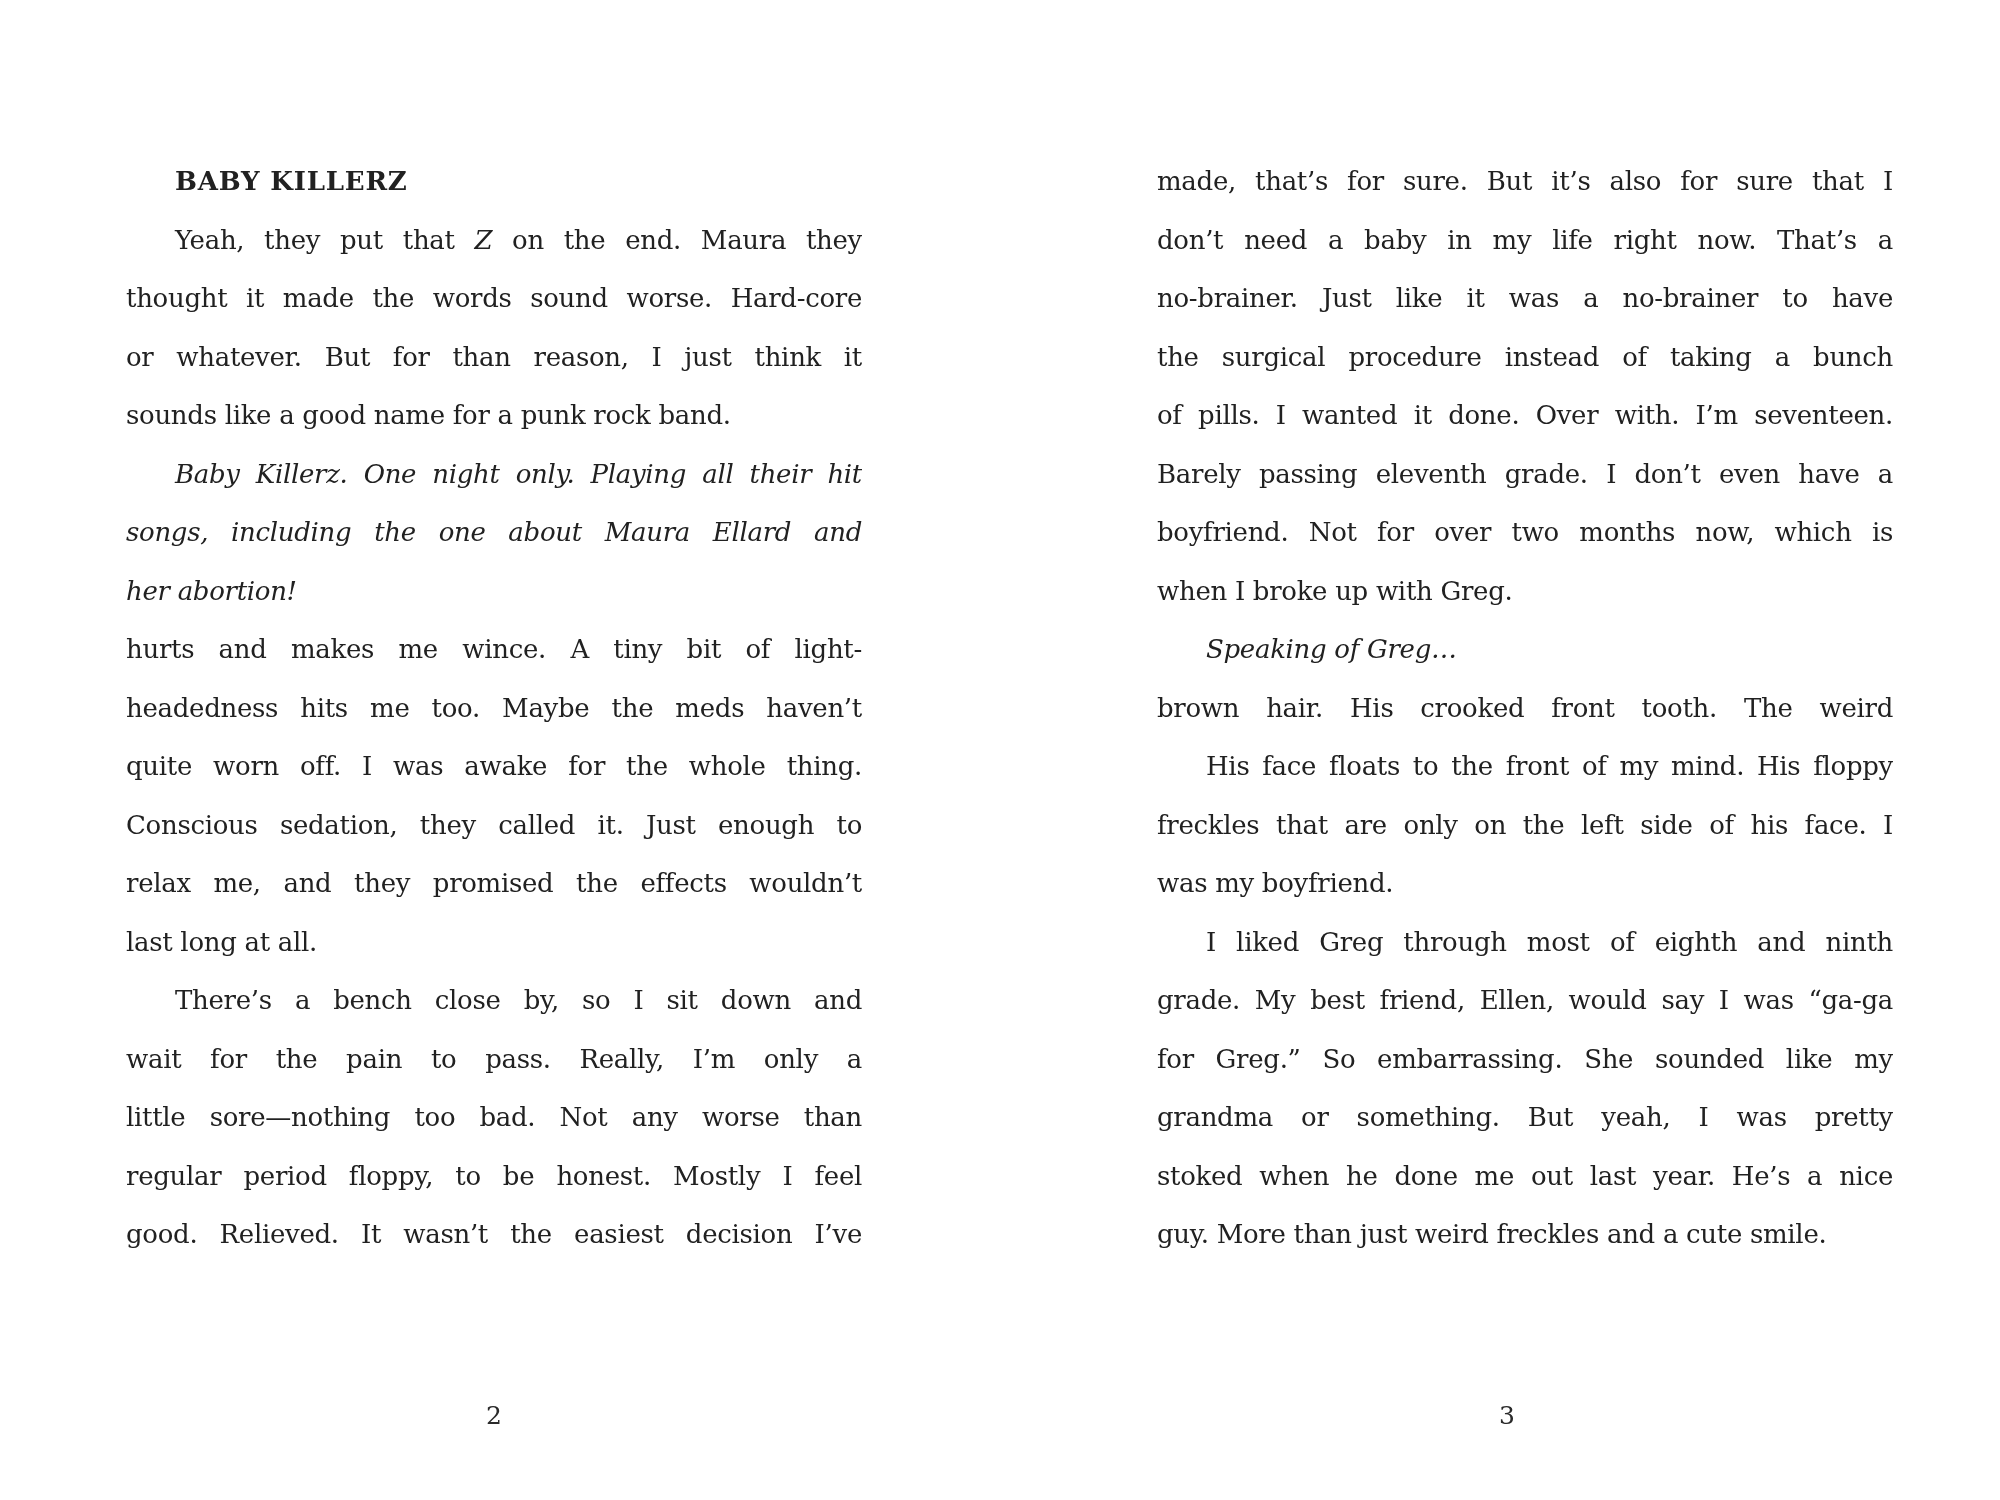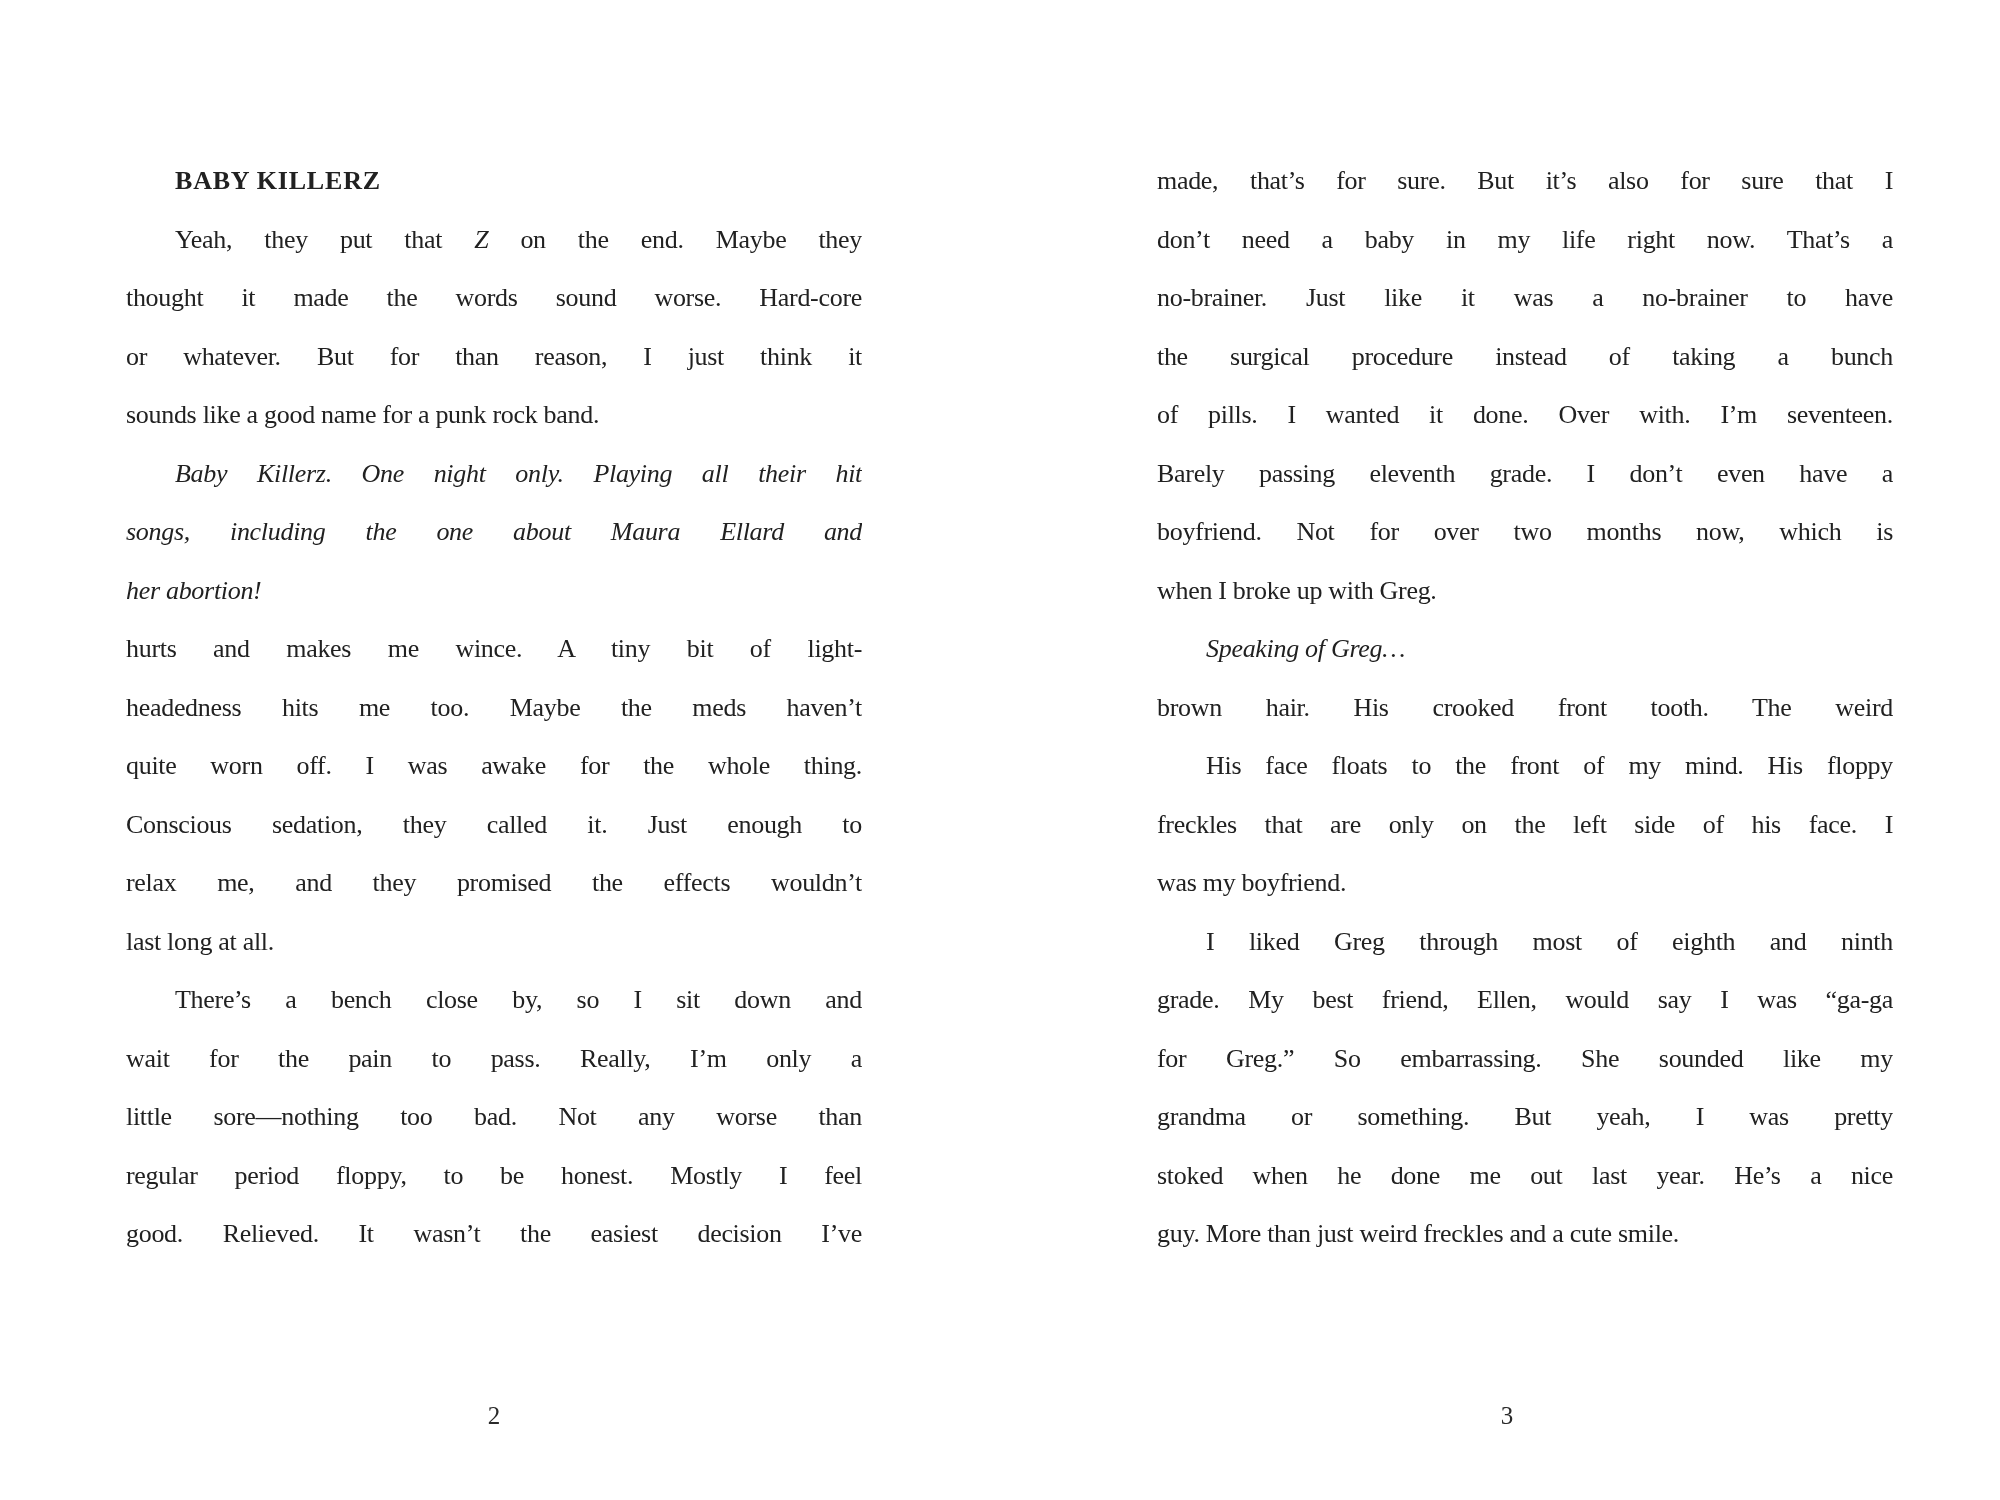--- a/index.html
+++ b/index.html
@@ -7,21 +7,20 @@
     width: 2000px; height: 1500px;
     background: #ffffff;
     font-family: "DejaVu Serif", serif;
   }
   .spread {
     position: relative;
     width: 2000px; height: 1500px;
     background: #ffffff;
     overflow: hidden;
     color: #212121;
-    font-family: Liberation Serif, serif;
   }
   .col {
     position: absolute;
     top: 152px;
     width: 736px;
   }
   .col.left  { left: 126px; }
   .col.right { left: 1139px; margin-left: 18px; }
   .line {
     height: 58.5px;
@@ -55,21 +54,21 @@
   .folio.right { left: 1139px; }
 </style>
 </head>
 <body>
 
 <div class="spread">
 
   <section>
     <div class="col left">
         <div class="line ind end head"><span>BABY KILLERZ</span></div>
-        <div class="line ind"><span>Yeah, they put that </span><span class="it">Z</span><span> on the end. Maybe they</span></div>
+        <div class="line ind"><span>Yeah, they put that </span><span class="it">Z</span><span> on the end. Maura they</span></div>
         <div class="line"><span>thought it made the words sound worse. Hard-core</span></div>
         <div class="line"><span>or whatever. But for than reason, I just think it</span></div>
         <div class="line end"><span>sounds like a good name for a punk rock band.</span></div>
         <div class="line ind it"><span>Baby Killerz. One night only. Playing all their hit</span></div>
         <div class="line it"><span>songs, including the one about Maura Ellard and</span></div>
         <div class="line end it"><span>her abortion!</span></div>
         <div class="line"><span>hurts and makes me wince. A tiny bit of light-</span></div>
         <div class="line"><span>headedness hits me too. Maybe the meds haven’t</span></div>
         <div class="line"><span>quite worn off. I was awake for the whole thing.</span></div>
         <div class="line"><span>Conscious sedation, they called it. Just enough to</span></div>

